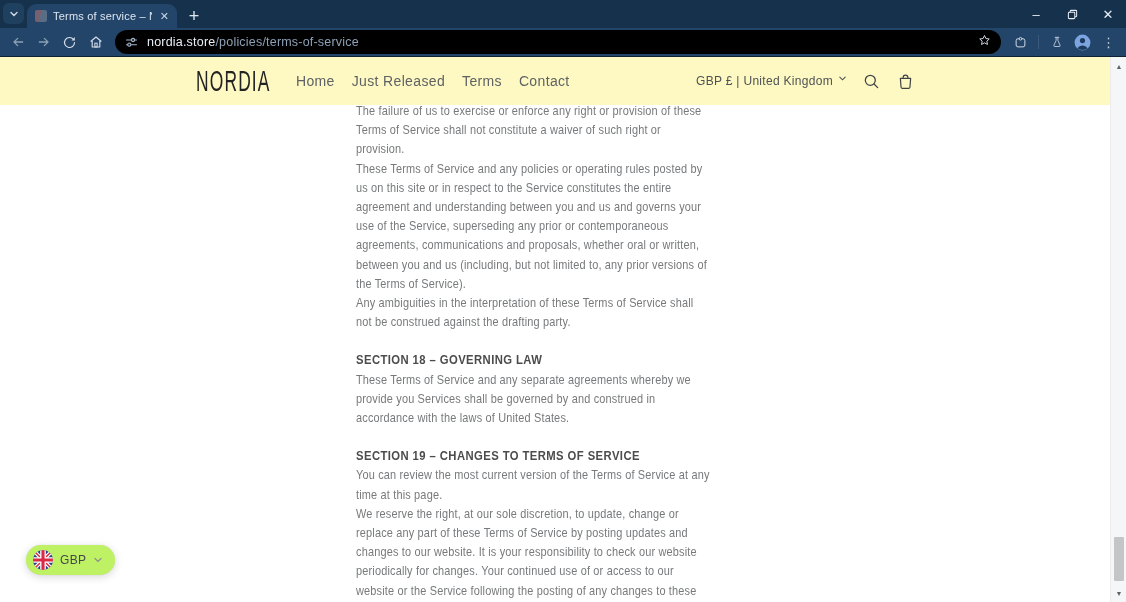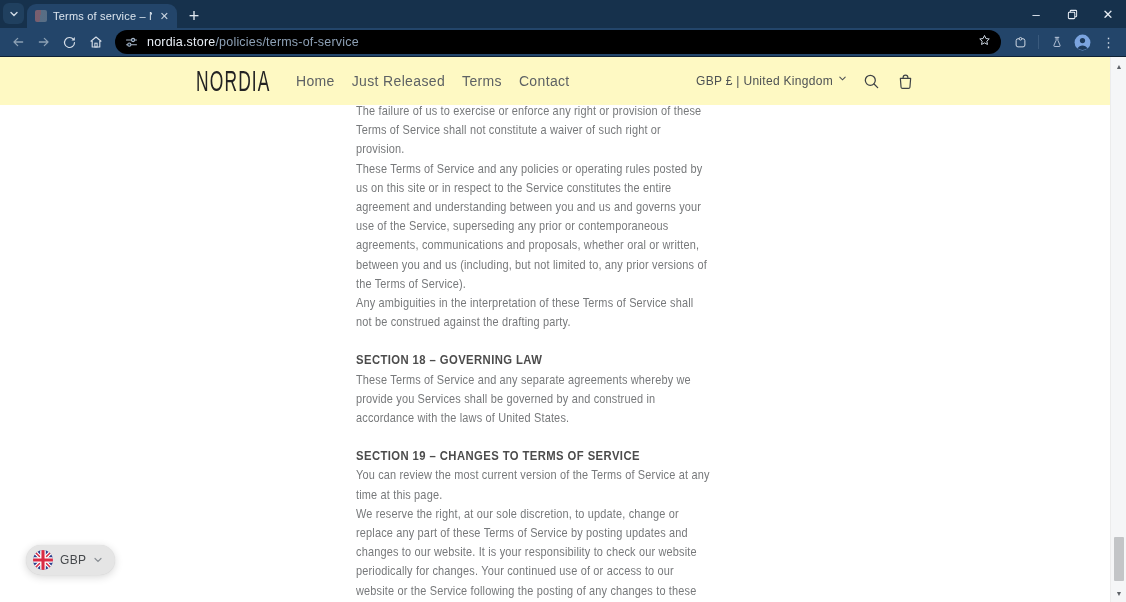--- a/index.html
+++ b/index.html
@@ -64,21 +64,21 @@
 
   .main { position:absolute; left:356px; top:44px; width:500px; z-index:1;
     transform:scaleX(.83); transform-origin:0 0; }
   .lines { white-space:pre-line; font-size:13.2px; line-height:19.2px;
     color:#77797b; letter-spacing:.2px; }
   .sec-h { font-size:13.6px; line-height:19.2px; font-weight:700;
     color:#4c4c4c; letter-spacing:.5px; margin-top:19px; }
 
   
   .pill { position:absolute; left:26px; top:488px; height:30px; z-index:5;
-    background:#e5e5e5; border-radius:16px; display:flex; align-items:center;
+    background:#bef264; border-radius:16px; display:flex; align-items:center;
     gap:7px; padding:0 12px 0 7px; cursor:pointer;
     box-shadow:0 2px 8px rgba(0,0,0,.16), 0 0 1px rgba(0,0,0,.12); }
   .pill .cur { font-size:12px; color:#45484b; letter-spacing:.3px; }
 
   
   .sbar { position:absolute; right:0; top:0; width:16px; height:545px;
     background:#f5f6f7; border-left:1px solid #ececec; z-index:6; cursor:default; }
   .sarrow { position:absolute; left:0; width:16px; height:14px; display:flex;
     align-items:center; justify-content:center; font-size:7px; color:#5f6368;
     cursor:pointer; }

